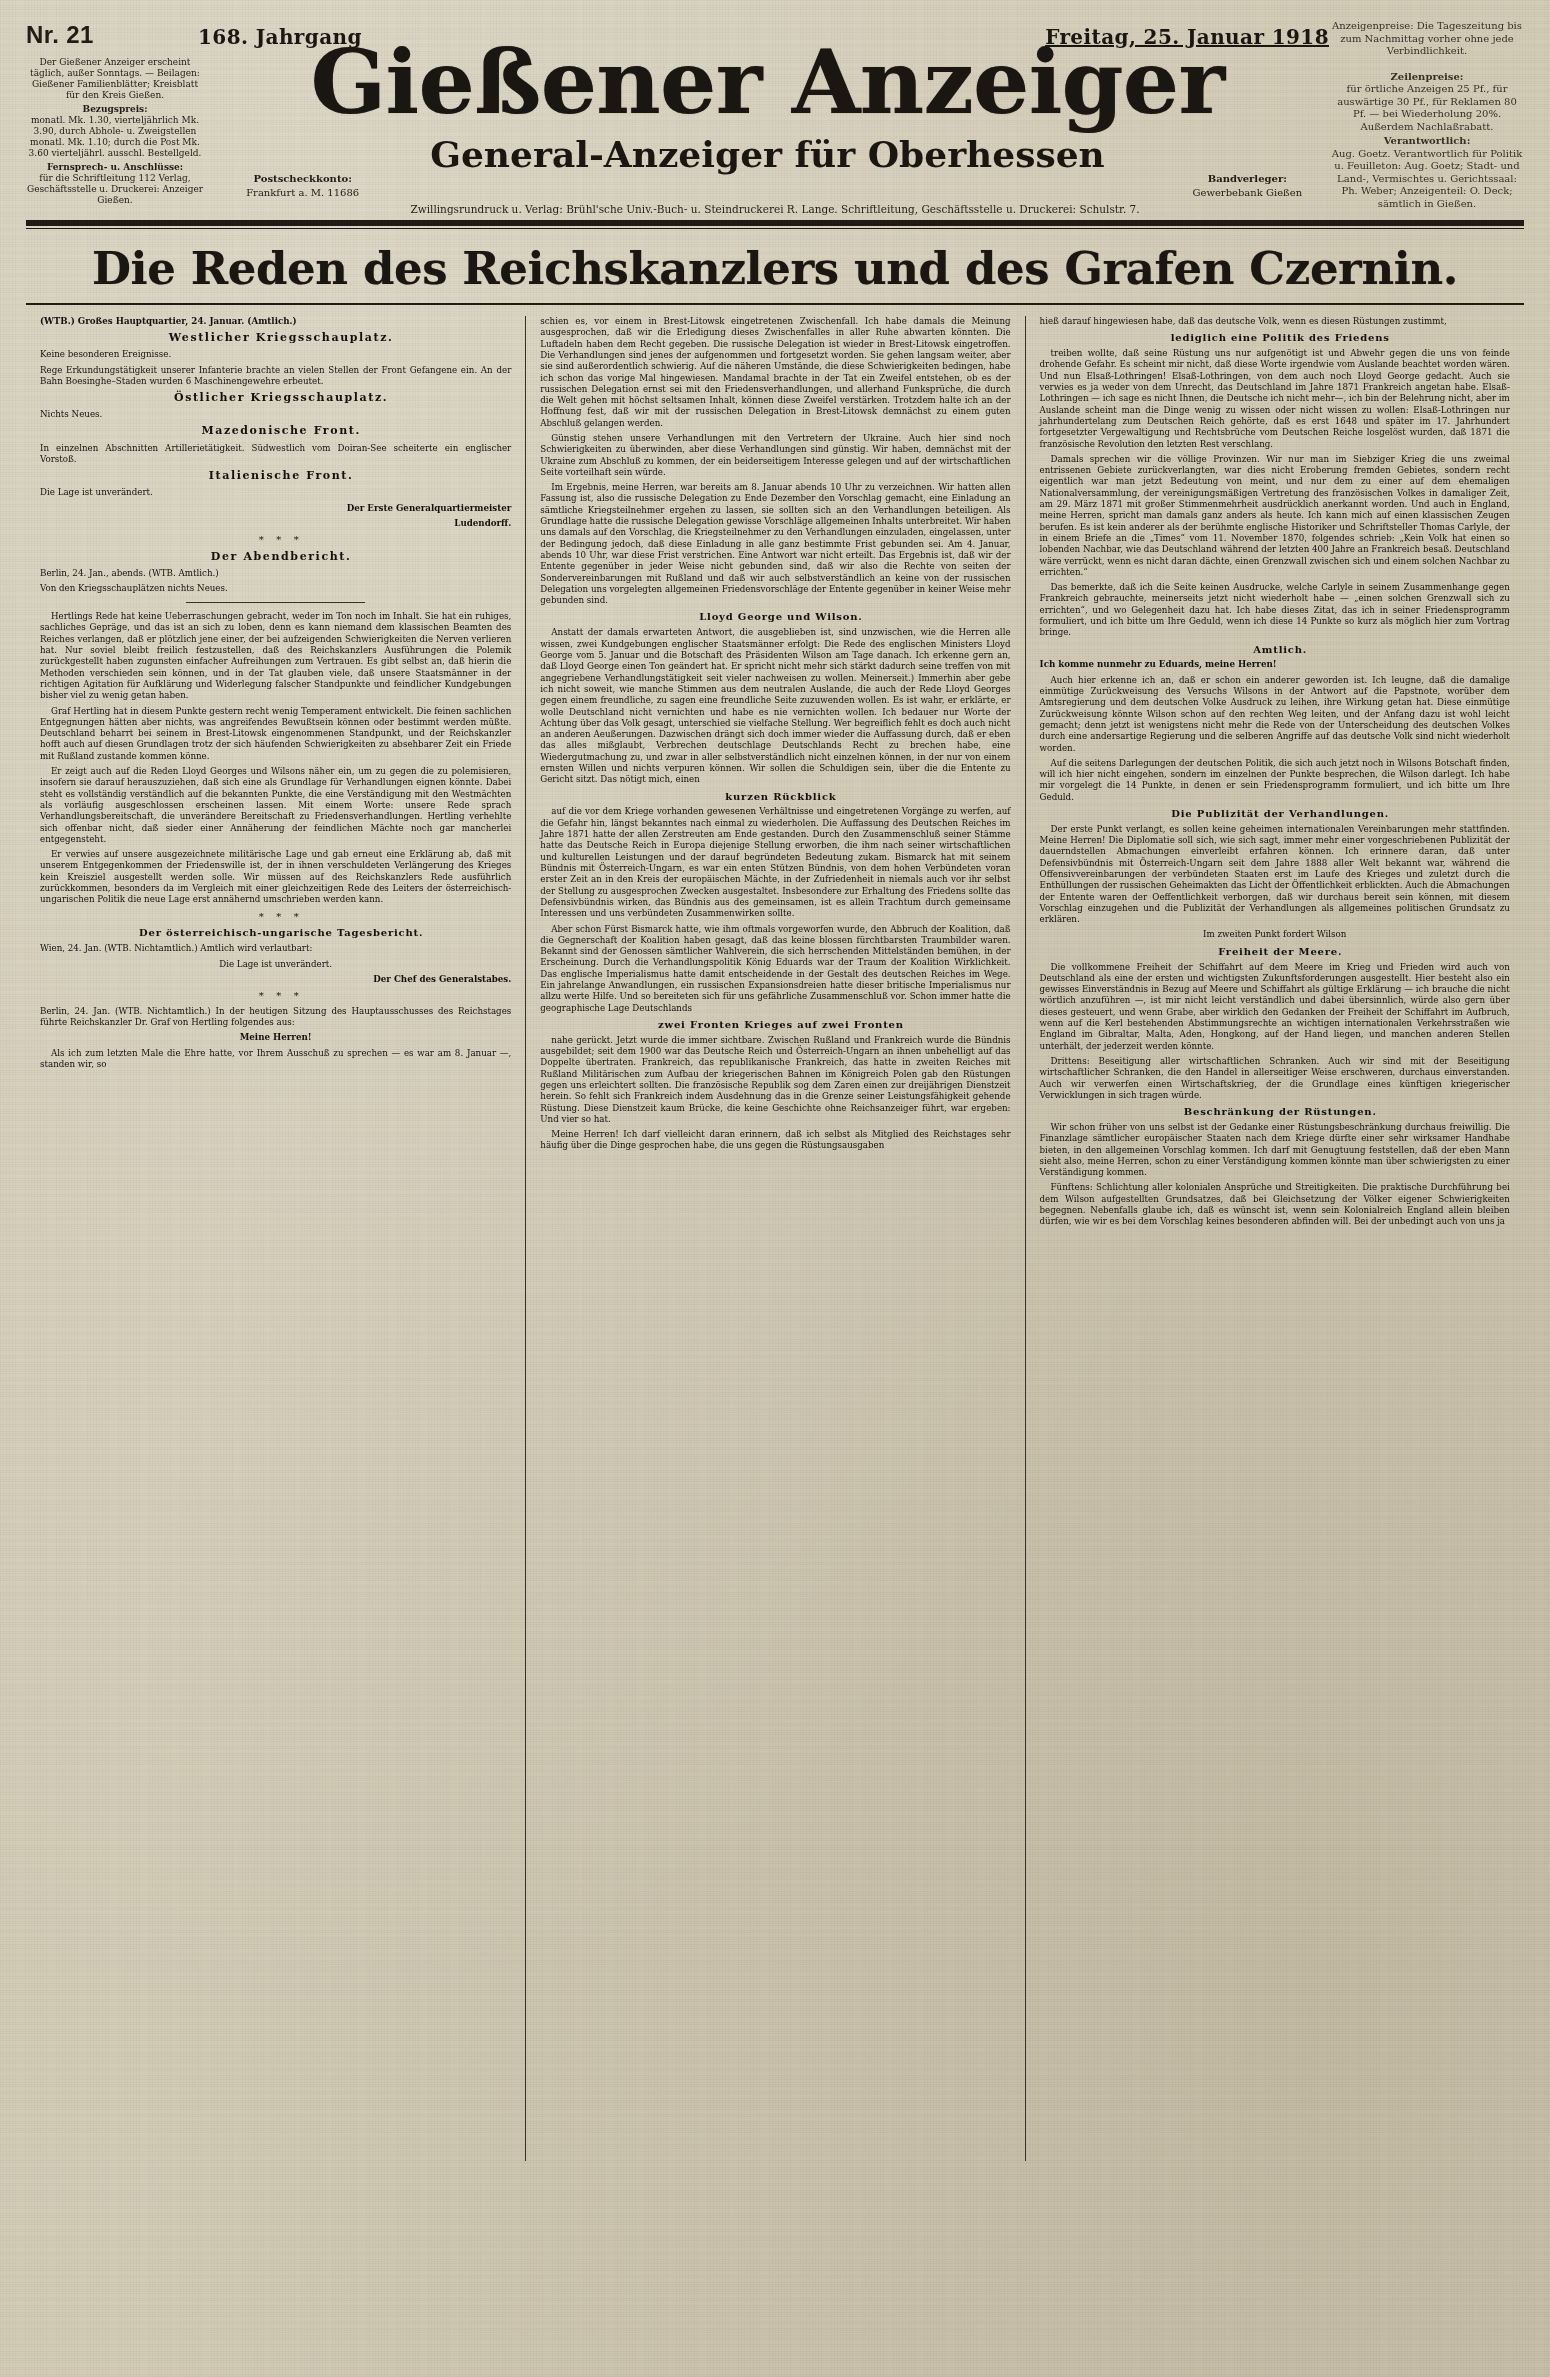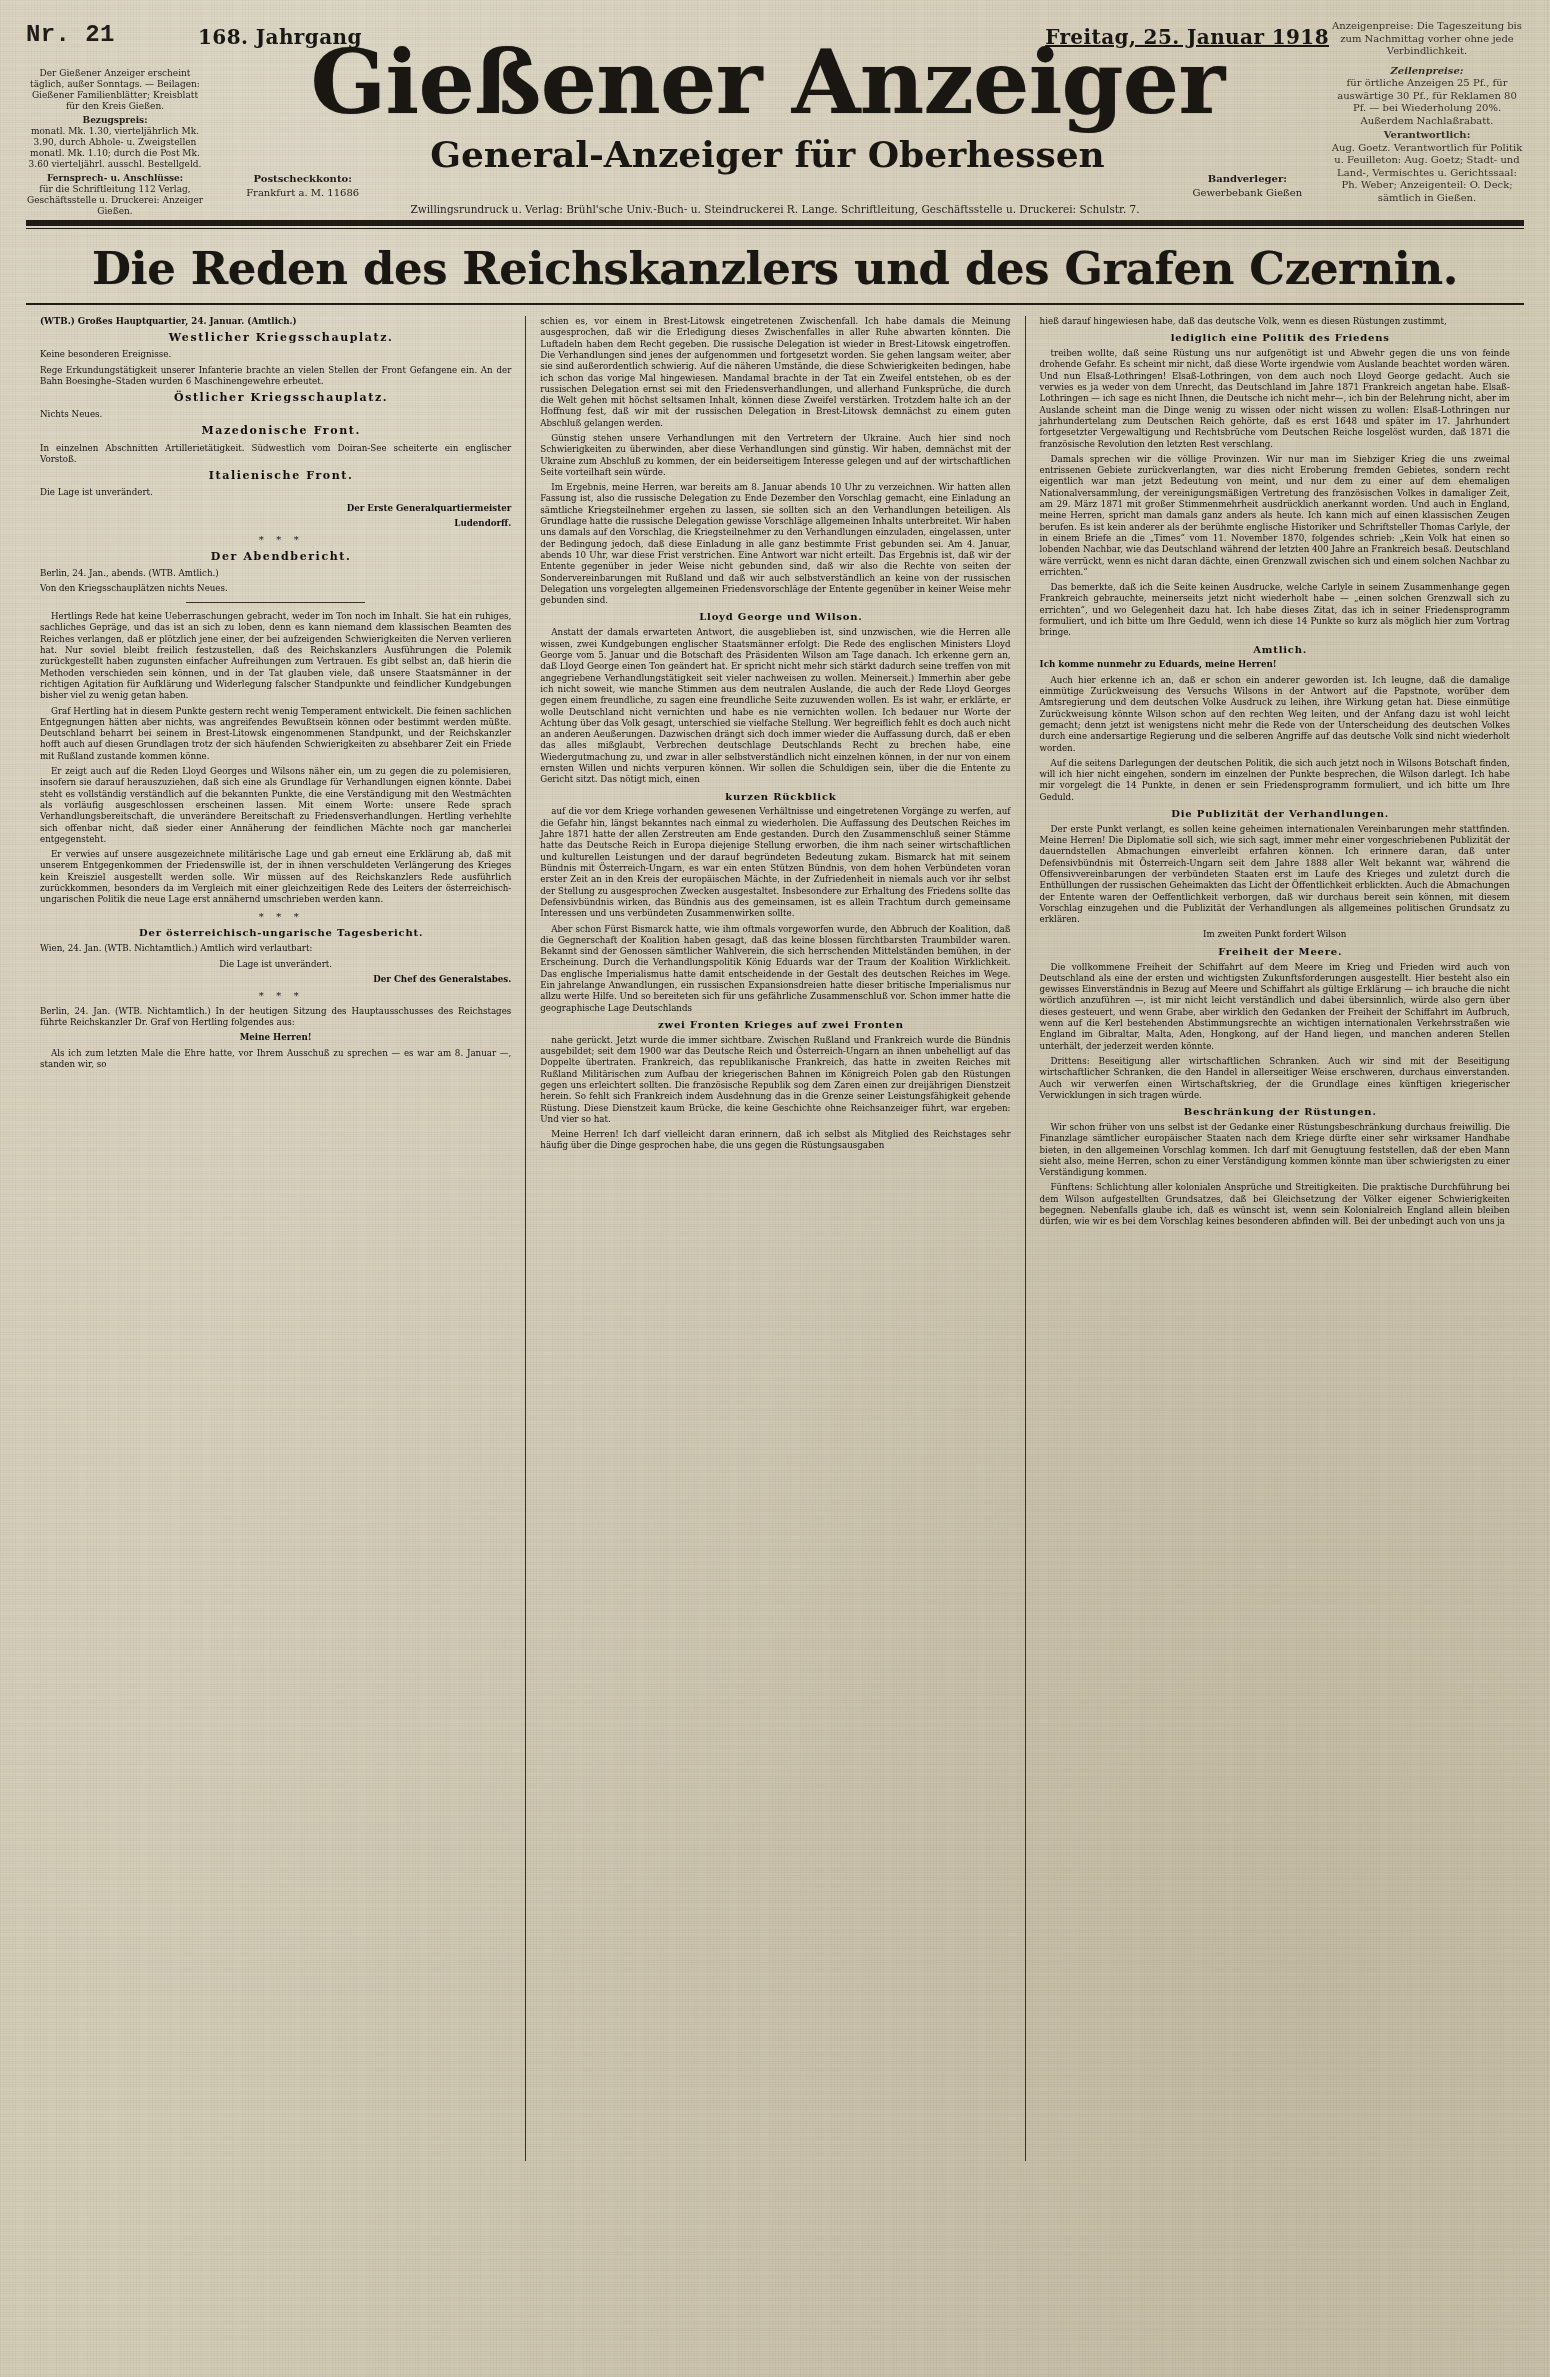--- a/index.html
+++ b/index.html
@@ -31,21 +31,21 @@
   
   .masthead{position:relative;height:194px;}
   .mh-left{
     position:absolute;left:0;top:0;width:178px;
     font-family:"DejaVu Serif", serif;
     font-size:9px;line-height:1.22;text-align:center;
     color:#211c16;
   }
   .mh-left .issue{
     font-size:24px;font-weight:bold;letter-spacing:0.4px;
-    font-family:Liberation Mono, monospace;text-align:left;margin-bottom:19px;
+    font-family:Liberation Sans, sans-serif;text-align:left;margin-bottom:8px;
   }
   .mh-right{
     position:absolute;right:0;top:0;width:194px;
     font-family:"DejaVu Serif", serif;
     font-size:10px;line-height:1.25;text-align:center;color:#2a241c;
     opacity:.92;
   }
   .mh-center{
     position:absolute;left:180px;right:195px;top:0;text-align:center;
   }
@@ -148,21 +148,21 @@
       <div class="issue">Nr. 21</div>
       <div>Der Gießener Anzeiger erscheint täglich, außer Sonntags. — Beilagen: Gießener Familienblätter; Kreisblatt für den Kreis Gießen.</div>
       <div style="margin-top:3.1px;font-weight:bold;">Bezugspreis:</div>
       <div>monatl. Mk. 1.30, vierteljährlich Mk. 3.90, durch Abhole- u. Zweigstellen monatl. Mk. 1.10; durch die Post Mk. 3.60 vierteljährl. ausschl. Bestellgeld.</div>
       <div style="margin-top:3.1px;font-weight:bold;">Fernsprech- u. Anschlüsse:</div>
       <div>für die Schriftleitung 112 Verlag, Geschäftsstelle u. Druckerei: Anzeiger Gießen.</div>
     </div>
 
     <div class="mh-right">
       <div>Anzeigenpreise: Die Tageszeitung bis zum Nachmittag vorher ohne jede Verbindlichkeit.</div>
-      <div style="margin-top:7px;font-weight:bold;font-style:italic;">Zeilenpreise:</div>
+      <div style="margin-top:13px;font-weight:bold;">Zeilenpreise:</div>
       <div>für örtliche Anzeigen 25 Pf., für auswärtige 30 Pf., für Reklamen 80 Pf. — bei Wiederholung 20%. Außerdem Nachlaßrabatt.</div>
       <div style="margin-top:2.3px;font-weight:bold;">Verantwortlich:</div>
       <div>Aug. Goetz. Verantwortlich für Politik u. Feuilleton: Aug. Goetz; Stadt- und Land-, Vermischtes u. Gerichtssaal: Ph. Weber; Anzeigenteil: O. Deck; sämtlich in Gießen.</div>
     </div>
 
     <div class="mh-date-row">
       <div class="mh-jahrgang">168. Jahrgang</div>
       <div class="mh-date">Freitag, 25. Januar 1918</div>
     </div>
 

